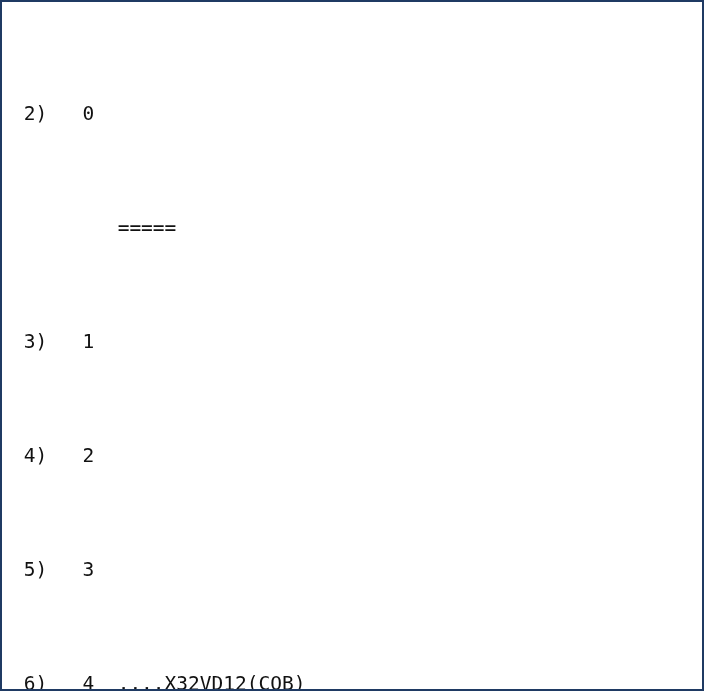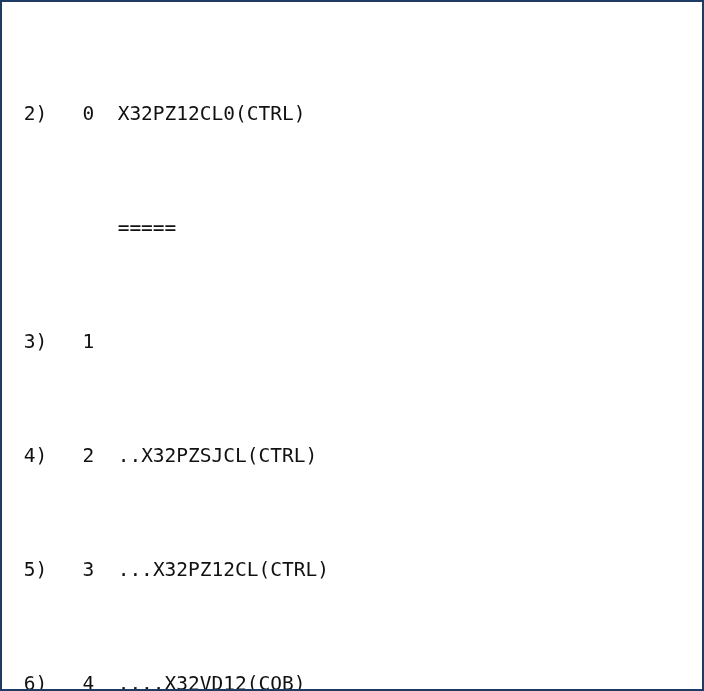--- a/index.html
+++ b/index.html
@@ -45,29 +45,29 @@
   }
   .body {
     display: inline-block;
   }
 </style>
 </head>
 <body>
 
 <div class="frame">
   
-  <div class="row"><span class="lnum">2)</span><span class="depth">0</span><span class="gap">  </span><span class="text"><span class="dots"></span><span class="body">X32PZ12CL0(CTRL)</span></span></div>
+  <div class="row"><span class="lnum">2)</span><span class="depth">0</span><span class="gap">  </span></div>
   
   <div class="row"><span class="lnum"></span><span class="depth"></span><span class="gap">  </span><span class="text"><span class="dots"></span><span class="body">=====</span></span></div>
   
   <div class="row"><span class="lnum">3)</span><span class="depth">1</span><span class="gap">  </span></div>
   
-  <div class="row"><span class="lnum">4)</span><span class="depth">2</span><span class="gap">  </span><span class="text"><span class="dots">..</span><span class="body">X32PZSJCL(CTRL)</span></span></div>
+  <div class="row"><span class="lnum">4)</span><span class="depth">2</span><span class="gap">  </span></div>
   
-  <div class="row"><span class="lnum">5)</span><span class="depth">3</span><span class="gap">  </span><span class="text"><span class="dots">...</span><span class="body">X32PZ12CL(CTRL)</span></span></div>
+  <div class="row"><span class="lnum">5)</span><span class="depth">3</span><span class="gap">  </span></div>
   
   <div class="row"><span class="lnum">6)</span><span class="depth">4</span><span class="gap">  </span><span class="text"><span class="dots">....</span><span class="body">X32VD12(COB)</span></span></div>
   
   
   
   
   
   
   
   

